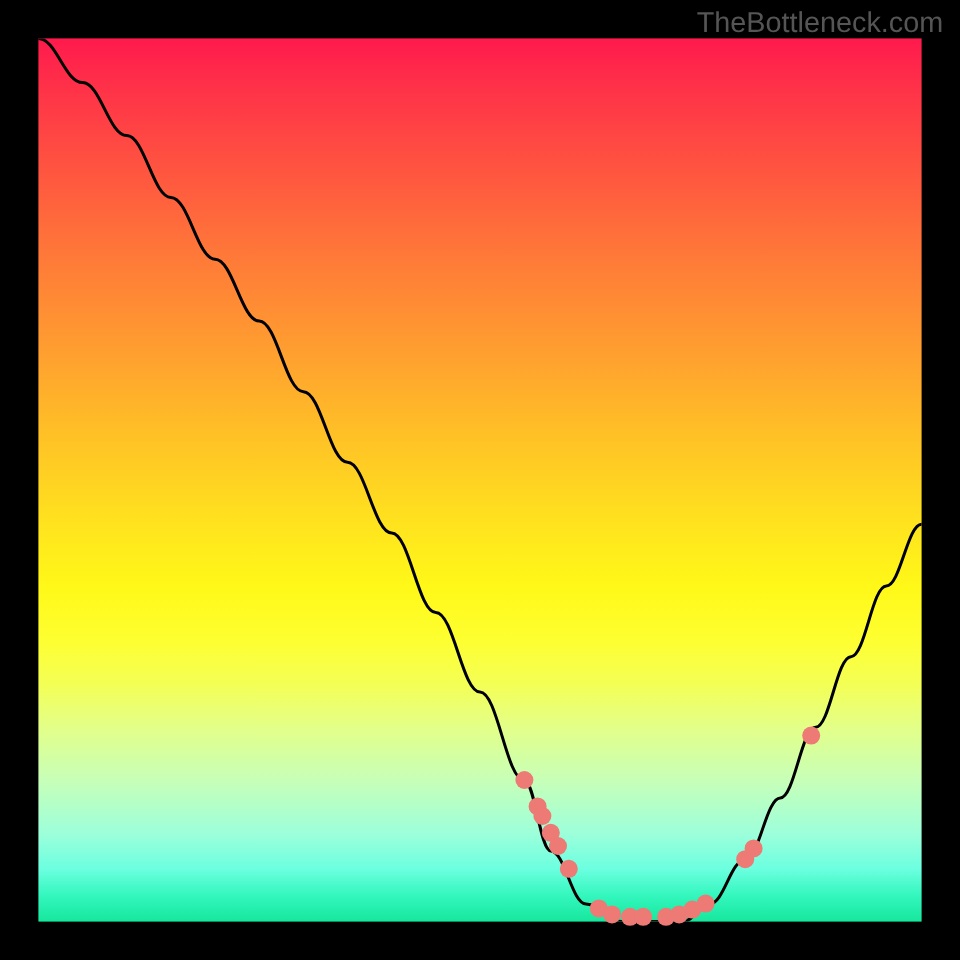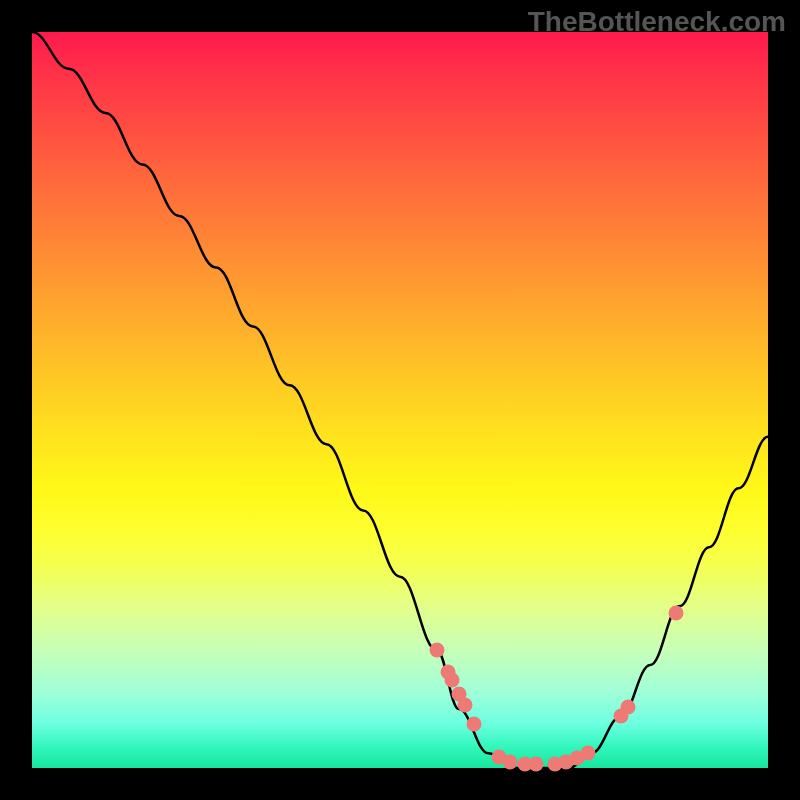--- a/index.html
+++ b/index.html
@@ -9,22 +9,22 @@
     background: #000;
     position: relative;
     overflow: hidden;
     font-family: Arial, sans-serif;
   }
   .attribution {
     position: absolute;
     top: 6px;
     right: 14px;
     color: #555;
-    font-size: 28px;
-    font-weight: 700;
+    font-size: 24px;
+    font-weight: 400;
     z-index: 10;
   }
   .plot-area {
     position: absolute;
     left: 32px;
     top: 32px;
     width: 736px;
     height: 736px;
     background: linear-gradient(to bottom,
       #ff1a4d 0%,

